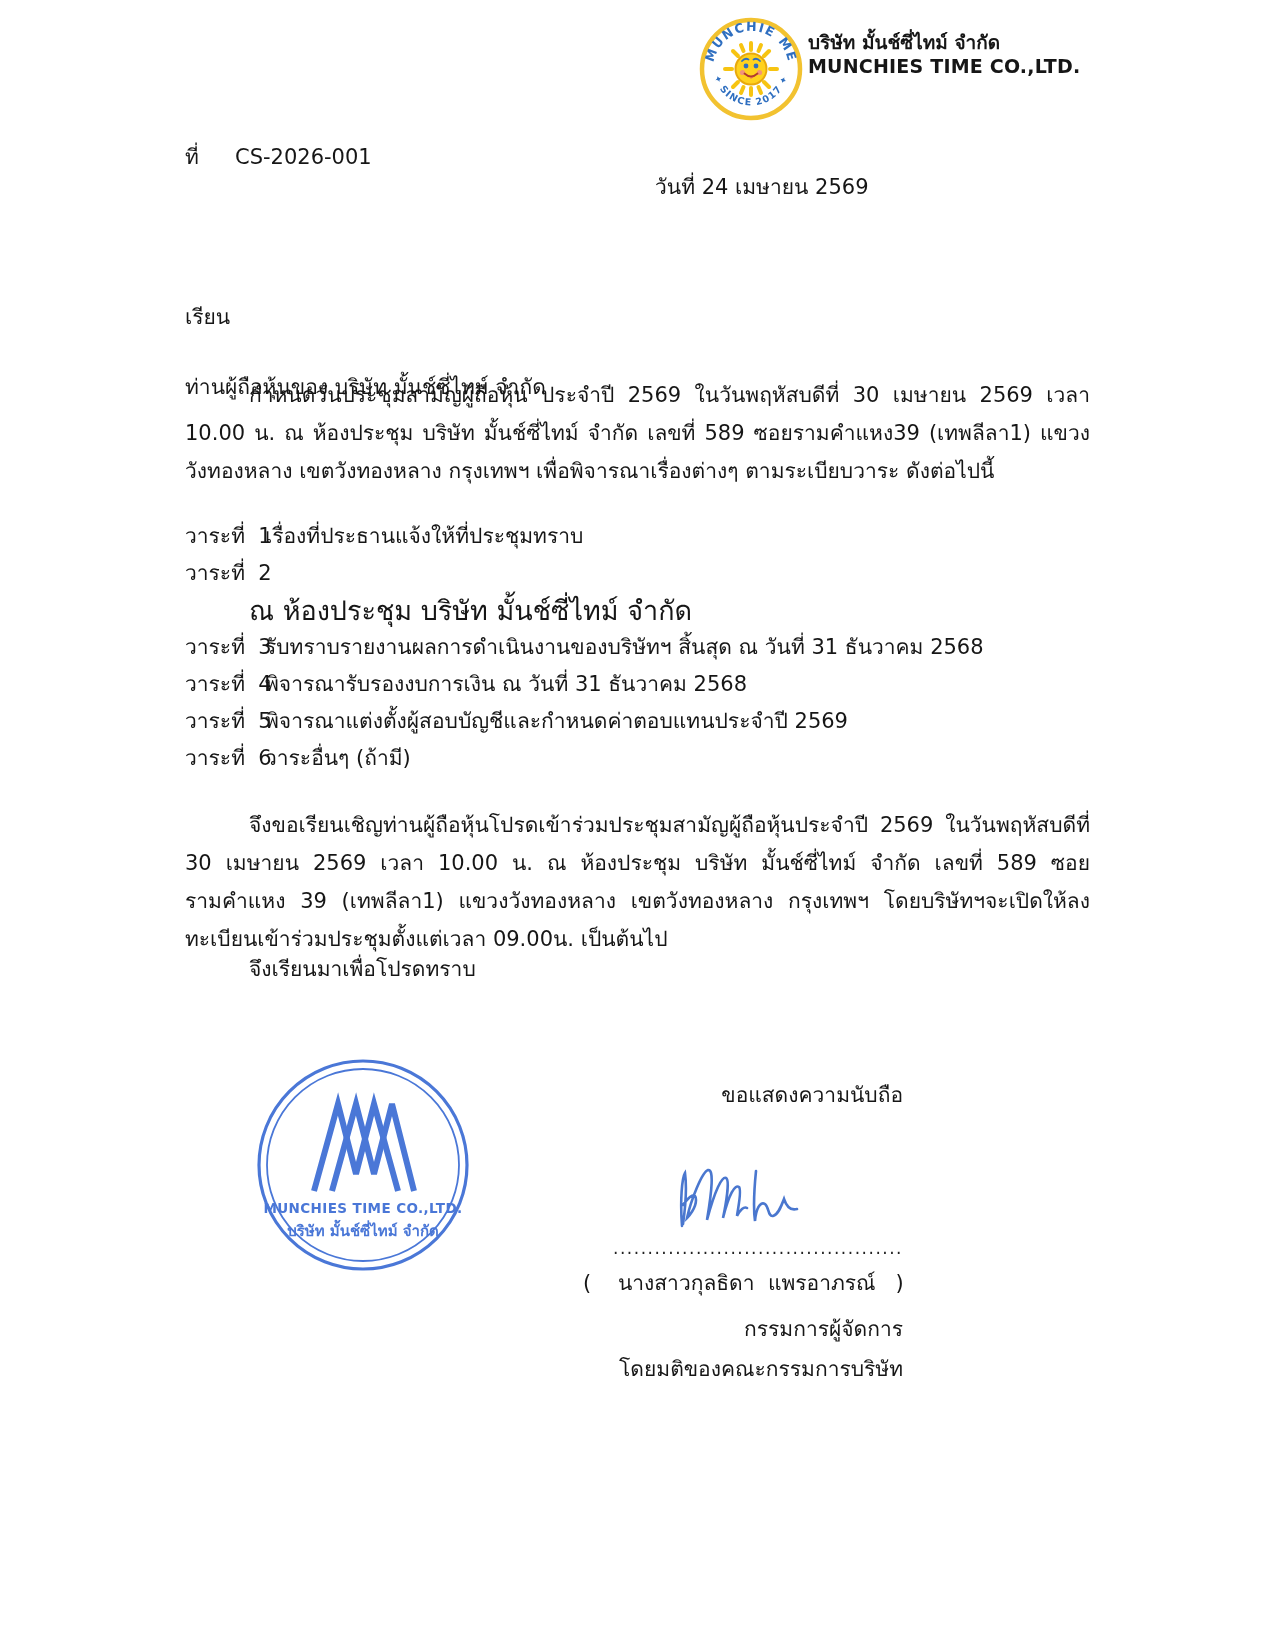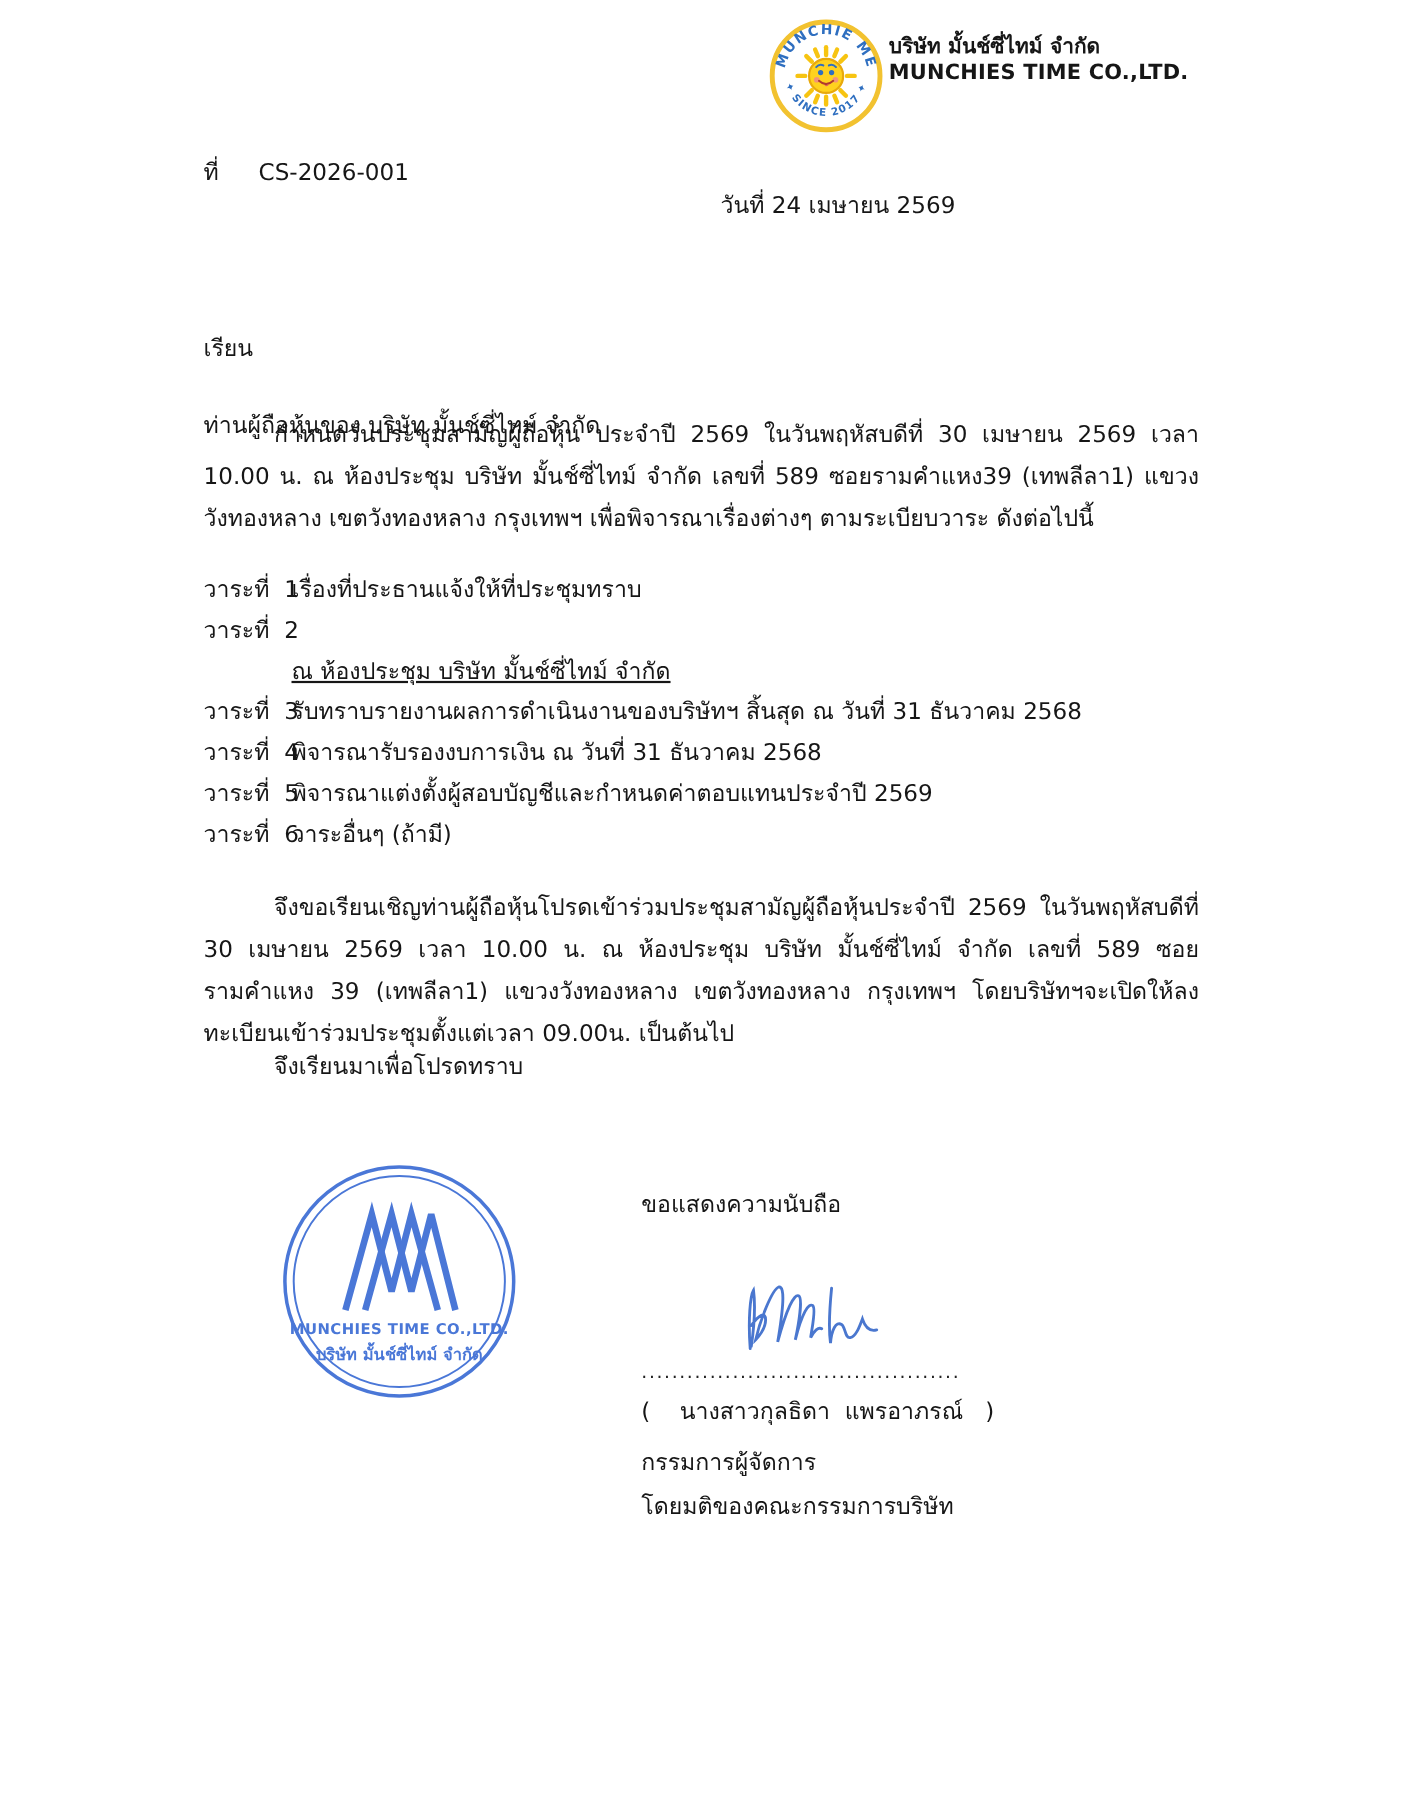--- a/index.html
+++ b/index.html
@@ -12,25 +12,25 @@
     color:#161616;
     overflow:hidden;
   }
   .abs{position:absolute;}
   .t{font-size:21px;line-height:38px;}
   .para{width:905px;text-align:justify;text-indent:64px;}
   .row{display:flex;}
   .row .lbl{width:70px;flex:0 0 70px;white-space:pre;}
   .agenda-row{display:flex;line-height:37px;font-size:21px;}
   .agenda-row .alabel{width:80px;flex:0 0 80px;white-space:pre;}
-  .agenda-sub{margin-left:80px;line-height:37px;font-size:21px;text-decoration:underline;}
+  .agenda-sub{margin-left:64px;line-height:37px;font-size:27px;}
   .letterhead-names{line-height:1.25;}
   .name-th{font-weight:bold;font-size:19px;}
   .name-en{font-weight:bold;font-size:19px;letter-spacing:.2px;}
-  .sig-center{width:320px;text-align:left;}
+  .sig-center{width:320px;text-align:right;}
   .pre{white-space:pre;}
   .dots{font-size:17px;letter-spacing:1.5px;color:#222;}
 </style>
 </head>
 <body>
 
 <div class="page">
 
   <svg class="abs" style="left:698px;top:16px;" width="106" height="106" viewBox="0 0 106 106">
     <circle cx="53" cy="53" r="49" fill="#ffffff" stroke="#F2C230" stroke-width="4.5"></circle>

